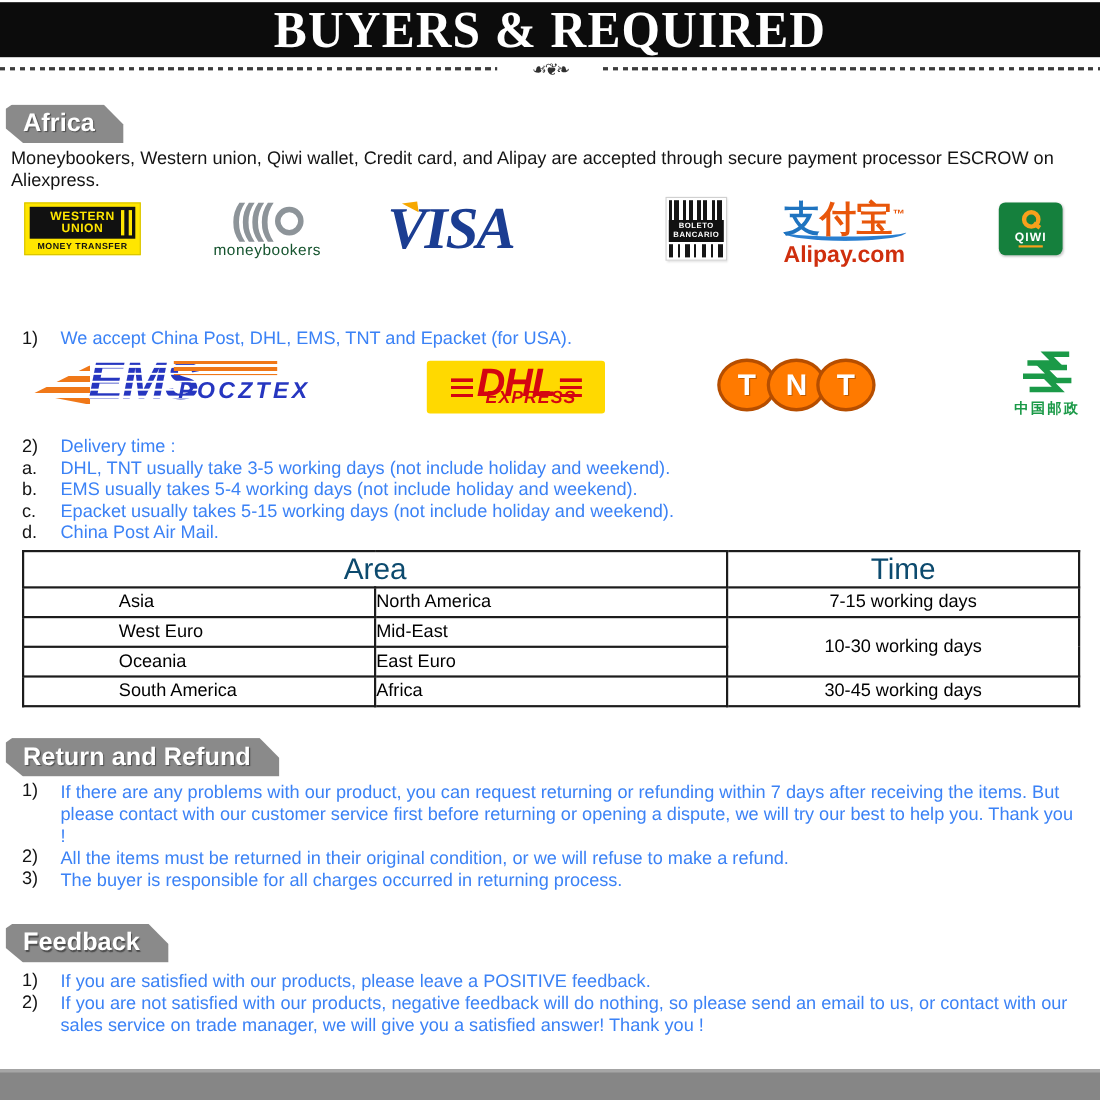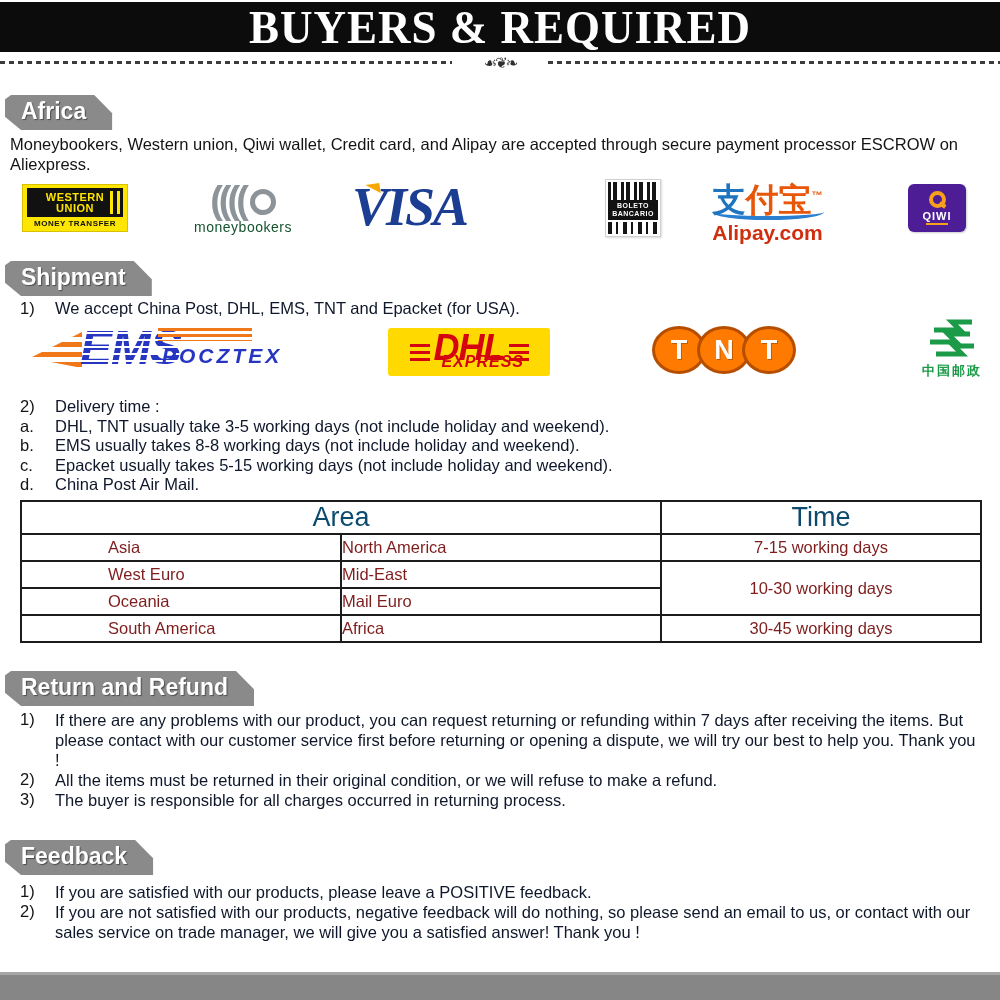--- a/index.html
+++ b/index.html
@@ -18,21 +18,21 @@
   
   .ribbon { position:absolute; left:5px; background:#8a8a8a; color:#fff; font-weight:700; font-size:23px;
             padding:3px 26px 5px 16px; clip-path:polygon(6px 0, calc(100% - 18px) 0, 100% 52%, 100% 100%, 16px 100%, 0 62%, 0 12%);
             text-shadow:1px 1px 1px rgba(0,0,0,0.45); filter:drop-shadow(2px 3px 1px rgba(0,0,0,0.30)); }
 
   
   .para { position:absolute; left:10px; width:965px; font-size:16.5px; line-height:20px; color:#141414; }
   .num-row { display:flex; align-items:flex-start; }
   .num-col { flex:0 0 35px; font-size:16.5px; line-height:19.5px; color:#141414; }
   .num-col.alpha { flex:0 0 35px; }
-  .txt-col { flex:1; font-size:16.5px; line-height:19.5px; color:#0f172a; }
+  .txt-col { flex:1; font-size:16.5px; line-height:19.5px; color:#3b82f6; }
   .list-block { position:absolute; left:20px; width:962px; }
   .list-block .num-row { margin:0; }
   .rr-list .txt-col { line-height:20px; }
 
   
   .logo-row { position:absolute; left:0; width:1000px; }
   .wu-logo { position:absolute; left:22px; top:6px; width:106px; height:48px; background:#ffe600; border:1px solid #d8c200; padding:3px 4px 12px 4px; }
   .wu-black { background:#111; height:29px; display:flex; align-items:center; justify-content:center; position:relative; }
   .wu-lines { color:#ffe600; font-weight:700; font-size:11px; line-height:11px; text-align:center; letter-spacing:0.5px; }
   .wu-bars { position:absolute; right:3px; top:3px; bottom:3px; width:10px; border-left:3px solid #ffe600; border-right:3px solid #ffe600; }
@@ -53,21 +53,21 @@
   .boleto-bars.short { height:12px; margin-top:2px; background-image:repeating-linear-gradient(90deg,#151515 0 4px, transparent 4px 8px, #151515 8px 10px, transparent 10px 15px); }
 
   .alipay-logo { position:absolute; left:700px; top:0; width:135px; text-align:center; }
   .alipay-cn { font-weight:700; font-size:33px; line-height:34px; }
   .alipay-cn .cn-blue { color:#1f74c0; }
   .alipay-cn .cn-orange { color:#e8560a; }
   .alipay-cn .tm { font-size:11px; color:#e8560a; vertical-align:super; }
   .alipay-swoosh { width:112px; height:9px; margin:-6px auto 0 auto; border-bottom:4px solid #2a7fd0; border-radius:0 0 100% 100%/0 0 180% 180%; }
   .alipay-label { color:#cf2f0e; font-weight:700; font-size:21px; margin-top:1px; }
 
-  .qiwi-logo { position:absolute; left:908px; top:6px; width:58px; height:48px; background:#4c1d95; border-radius:6px; display:flex; flex-direction:column; align-items:center; justify-content:center; box-shadow:1px 1px 2px rgba(0,0,0,0.2); }
+  .qiwi-logo { position:absolute; left:908px; top:6px; width:58px; height:48px; background:#15803d; border-radius:6px; display:flex; flex-direction:column; align-items:center; justify-content:center; box-shadow:1px 1px 2px rgba(0,0,0,0.2); }
   .qiwi-ring { width:17px; height:17px; border:4px solid #f8a01c; border-radius:50%; position:relative; }
   .qiwi-ring::after { content:""; position:absolute; right:-4px; bottom:-3px; width:7px; height:4px; background:#f8a01c; transform:rotate(35deg); }
   .qiwi-label { color:#fff; font-weight:700; font-size:11px; letter-spacing:1px; margin-top:2px; }
   .qiwi-subline { width:22px; height:2px; background:#f8a01c; margin-top:1px; }
 
   
   .ems-logo { position:absolute; left:30px; top:8px; width:220px; height:58px; }
   .ems-wing { position:absolute; left:0; top:6px; width:52px; height:36px; background-image:repeating-linear-gradient(180deg,#f07818 0 5px, transparent 5px 10px); clip-path:polygon(100% 0, 100% 100%, 0 72%); }
   .ems-main { position:absolute; left:50px; top:-6px; font-weight:700; font-style:italic; font-size:48px; letter-spacing:-1px;
               background:repeating-linear-gradient(180deg,#2636c0 0 5px, #ffffff 5px 7px); -webkit-background-clip:text; background-clip:text; color:transparent; }
@@ -82,21 +82,21 @@
   .tnt-logo { position:absolute; left:652px; top:8px; display:flex; }
   .tnt-oval { width:54px; height:48px; background:#ff7a00; border:3px solid #b64e00; border-radius:50%; display:flex; align-items:center; justify-content:center; color:#fff; font-weight:700; font-size:27px; margin-left:-9px; text-shadow:1px 1px 0 rgba(0,0,0,0.25); }
   .tnt-oval:first-child { margin-left:0; }
 
   .cp-logo { position:absolute; left:912px; top:0; width:80px; text-align:center; }
   .cp-emblem { display:block; margin:0 auto; }
   .cp-label { color:#1b9a48; font-weight:700; font-size:13px; letter-spacing:2px; margin-top:0px; }
 
   
   .ship-table { position:absolute; left:20px; top:500px; width:962px; border-collapse:collapse; table-layout:fixed; }
-  .ship-table th, .ship-table td { border:2px solid #1c1c1c; font-size:16.5px; color:#7f1d1d; }
+  .ship-table th, .ship-table td { border:2px solid #1c1c1c; font-size:16.5px; color:#000000; }
   .ship-table th { font-weight:400; font-size:27px; color:#0c4a6e; height:31px; }
   .ship-table td { height:27px; }
   td.c1 { padding-left:86px; width:292px; }
   td.c2 { width:333px; }
   td.c3 { text-align:center; width:337px; }
 
   
   .bottom-bar { position:absolute; left:0; top:972px; width:1000px; height:28px; background:#868686; border-top:3px solid #a6a6a6; }
 </style>
 </head>
@@ -156,21 +156,20 @@
       <div class="alipay-label">Alipay.com</div>
     </div>
 
     <div class="qiwi-logo">
       <div class="qiwi-ring"></div>
       <div class="qiwi-label">QIWI</div>
       <div class="qiwi-subline"></div>
     </div>
   </div>
 
-  <div class="ribbon" style="top:261px;">Shipment</div>
   <div class="list-block" style="top:299px;">
     <div class="num-row">
       <div class="num-col">1)</div>
       <div class="txt-col">We accept China Post, DHL, EMS, TNT and Epacket (for USA).</div>
     </div>
   </div>
 
   <div class="logo-row" style="top:318px; height:80px;">
 
     <div class="ems-logo">
@@ -209,21 +208,21 @@
     <div class="num-row">
       <div class="num-col">2)</div>
       <div class="txt-col">Delivery time :</div>
     </div>
     <div class="num-row">
       <div class="num-col alpha">a.</div>
       <div class="txt-col">DHL, TNT usually take 3-5 working days (not include holiday and weekend).</div>
     </div>
     <div class="num-row">
       <div class="num-col alpha">b.</div>
-      <div class="txt-col">EMS usually takes 8-8 working days (not include holiday and weekend).</div>
+      <div class="txt-col">EMS usually takes 5-4 working days (not include holiday and weekend).</div>
     </div>
     <div class="num-row">
       <div class="num-col alpha">c.</div>
       <div class="txt-col">Epacket usually takes 5-15 working days (not include holiday and weekend).</div>
     </div>
     <div class="num-row">
       <div class="num-col alpha">d.</div>
       <div class="txt-col">China Post Air Mail.</div>
     </div>
   </div>
@@ -239,21 +238,21 @@
       <td class="c2">North America</td>
       <td class="c3">7-15 working days</td>
     </tr>
     <tr>
       <td class="c1">West Euro</td>
       <td class="c2">Mid-East</td>
       <td class="c3" rowspan="2">10-30 working days</td>
     </tr>
     <tr>
       <td class="c1">Oceania</td>
-      <td class="c2">Mail Euro</td>
+      <td class="c2">East Euro</td>
     </tr>
     <tr>
       <td class="c1">South America</td>
       <td class="c2">Africa</td>
       <td class="c3">30-45 working days</td>
     </tr>
   </tbody>
     </table>
 
   <div class="ribbon" style="top:671px;">Return and Refund</div>

